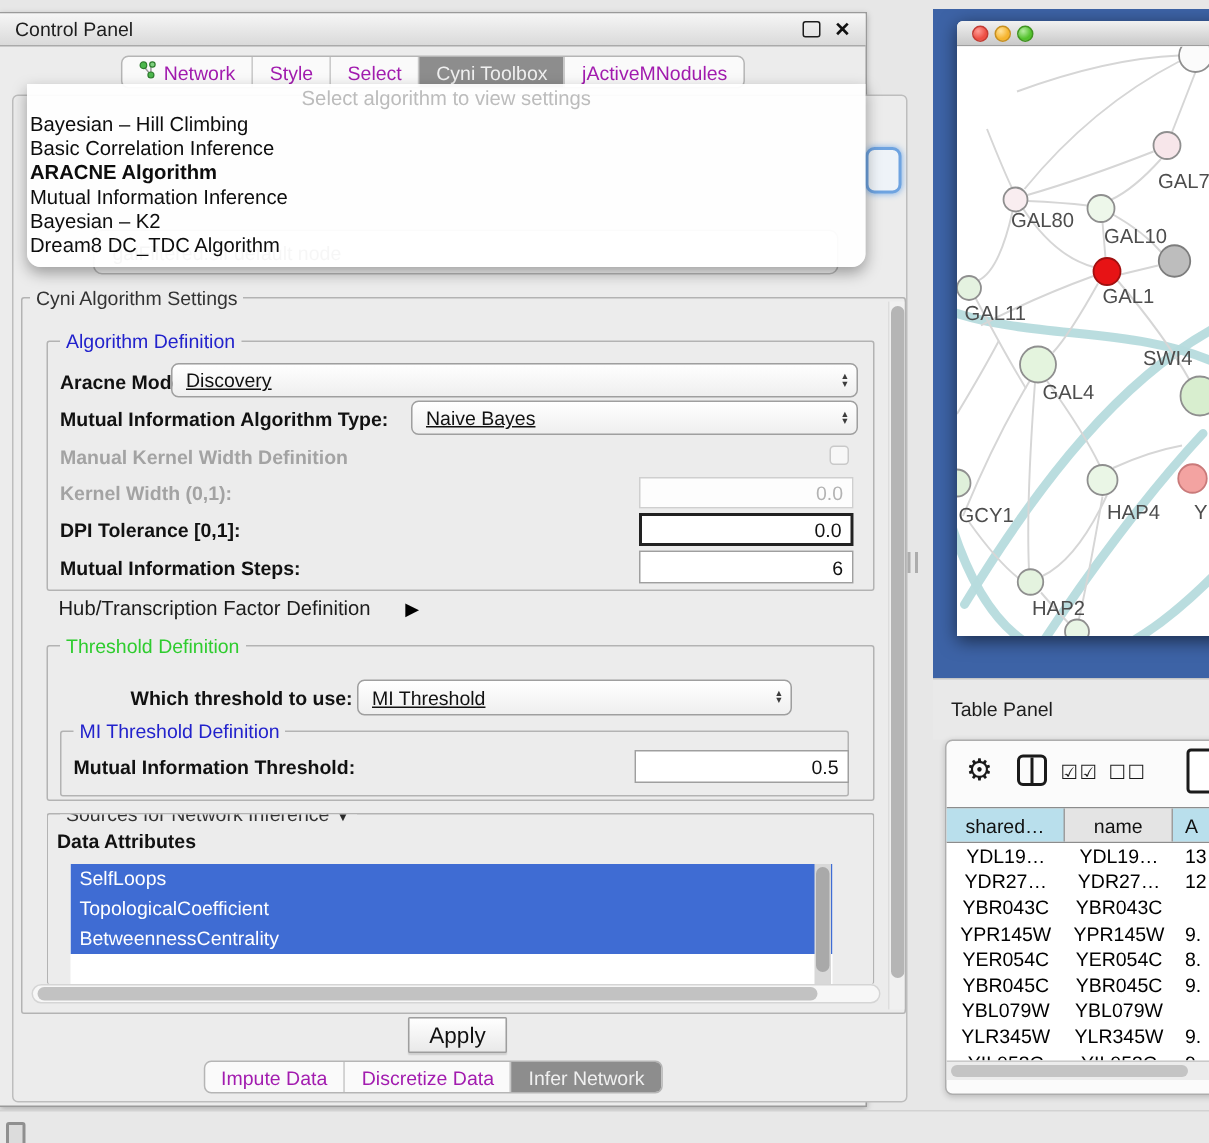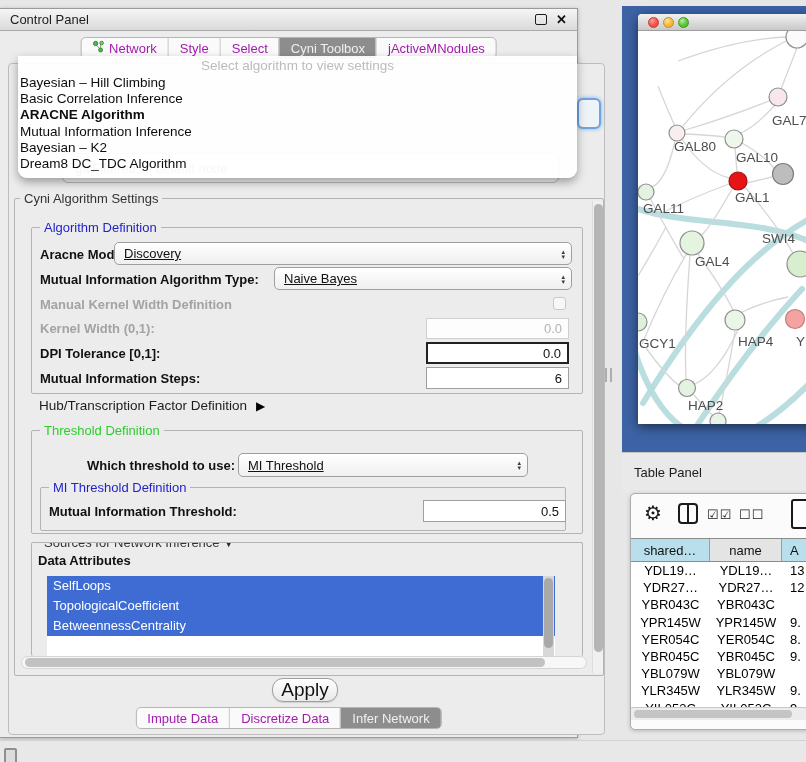--- a/index.html
+++ b/index.html
@@ -50,36 +50,36 @@
   .combo{position:absolute;background:linear-gradient(#ffffff,#efefef);border:1px solid #9f9f9f;
          border-radius:5px;display:flex;align-items:center;padding-left:9px;box-sizing:border-box;
          font-size:13px;color:#111;text-decoration:underline;}
   .stepper{position:absolute;right:6px;top:50%;transform:translateY(-50%);display:flex;flex-direction:column;
          font-size:7px;line-height:5.2px;color:#3c3c3c;}
   .tf{position:absolute;background:#fff;border:1px solid #9f9f9f;font-size:13px;display:flex;
       align-items:center;justify-content:flex-end;padding-right:6px;box-sizing:border-box;color:#111;}
   .tf.disabled{border-color:#cfcfcf;color:#b3b3b3;background:#fdfdfd;}
   .tf.focus{border:2px solid #222;}
   .chk{position:absolute;width:13px;height:13px;border:1px solid #c9c9c9;border-radius:3px;background:#f7f7f7;box-sizing:border-box;}
-  .hub-line{position:absolute;left:24px;top:199px;font-size:13.5px;color:#1c1c1c;display:flex;align-items:center;gap:9px;}
+  .hub-line{position:absolute;left:24px;top:199px;font-size:13.5px;color:#1c1c1c;display:flex;align-items:center;gap:23px;}
   .hub-arrow{font-size:12px;color:#000;}
   .tri-down{font-size:11px;color:#2b2b2b;}
   
   .attr-list{position:absolute;left:15px;top:33px;width:508px;height:80px;background:#fff;overflow:hidden;}
   .attr-item{background:#3f6cd3;color:#fff;font-size:13px;line-height:20px;padding-left:6px;}
   .list-vscroll{position:absolute;right:1px;top:0;width:11px;height:80px;background:#d8d8d8;border-radius:0;}
   .list-vthumb{position:absolute;left:1px;top:2px;width:9px;height:70px;background:#a9a9a9;border-radius:5px;}
   
   .vscroll{position:absolute;left:577px;top:2px;width:11px;height:472px;background:#f0f0f0;border-left:1px solid #ddd;}
   .vthumb{position:absolute;left:1px;top:3px;width:9px;height:448px;background:#b5b5b5;border-radius:5px;}
   .hscroll{position:absolute;left:6px;top:457px;width:566px;height:13px;background:#f7f7f7;
            border:1px solid #d5d5d5;border-radius:7px;box-sizing:border-box;}
   .hthumb{position:absolute;left:3px;top:1px;width:520px;height:9px;background:#c2c2c2;border-radius:5px;}
-  .btn{position:absolute;left:272px;top:669px;width:66px;height:24px;border:1px solid #9e9e9e;border-radius:11px;
-       background:linear-gradient(#ffffff,#e9e9e9);font-size:19px;display:flex;align-items:center;
+  .btn{position:absolute;left:272px;top:669px;width:66px;height:24px;border:1px solid #9e9e9e;border-radius:1px;
+       background:linear-gradient(#ffffff,#e9e9e9);font-size:15px;display:flex;align-items:center;
        justify-content:center;color:#111;box-shadow:0 1px 1px rgba(0,0,0,0.12);box-sizing:border-box;}
   
   .desktop{position:absolute;left:622px;top:6px;width:184px;height:446px;background:#3d63a6;overflow:hidden;}
   .netwin{position:absolute;left:16px;top:8px;width:200px;height:410px;background:#fff;border-radius:4px 4px 0 0;
           box-shadow:0 3px 12px rgba(0,0,0,0.55);}
   .net-titlebar{height:17px;background:linear-gradient(#f1f1f1,#c9c9c9);border-bottom:1px solid #9e9e9e;
           border-radius:4px 4px 0 0;display:flex;align-items:center;padding-left:10px;gap:4px;box-sizing:border-box;}
   .light{width:11px;height:11px;border-radius:50%;box-sizing:border-box;}
   .light.red{background:radial-gradient(circle at 35% 30%,#ff9b94,#ed4f44 60%);border:1px solid #c23b33;}
   .light.yellow{background:radial-gradient(circle at 35% 30%,#ffe29a,#f6b42e 60%);border:1px solid #c78f1e;}

